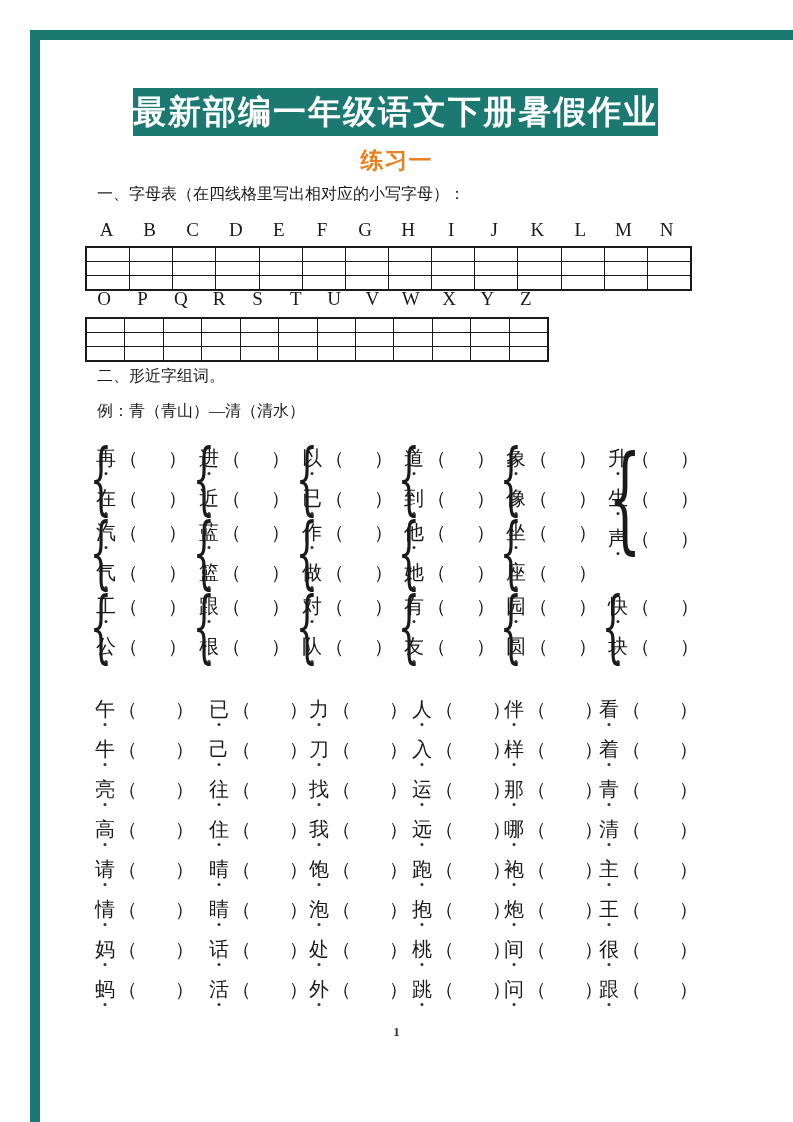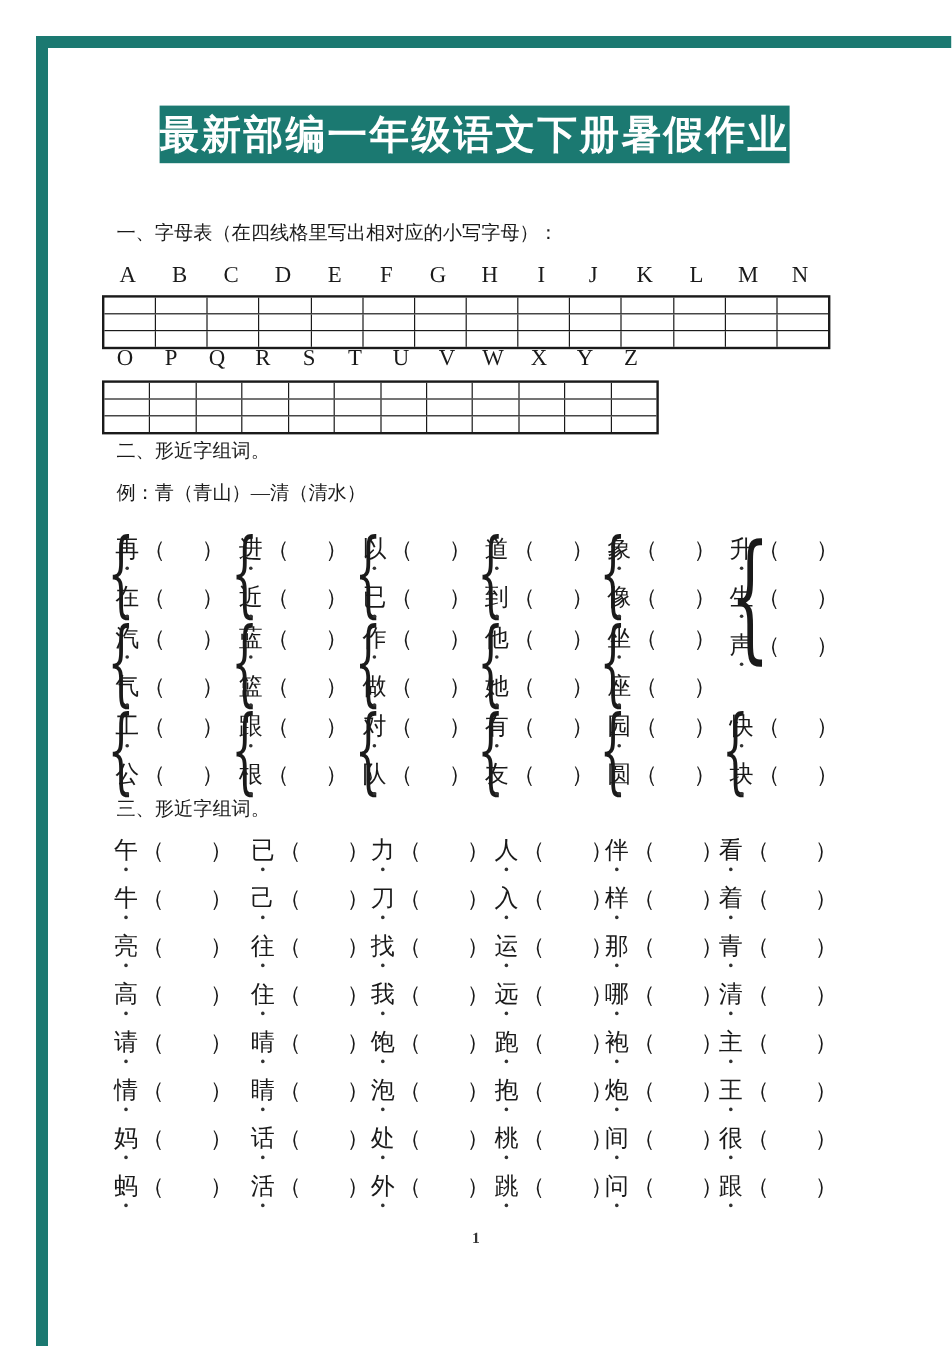--- a/index.html
+++ b/index.html
@@ -61,20 +61,21 @@
   }
 </style>
 </head>
 <body>
 
 <div class="page">
   <div class="frame-top"></div>
   <div class="frame-left"></div>
 
   <div class="title-banner">最新部编一年级语文下册暑假作业</div>
+  <div class="subtitle">练习一</div>
 
   <div class="heading h1">一、字母表（在四线格里写出相对应的小写字母）：</div>
   <div class="letter-row r1">
       <span class="letter">A</span>
       <span class="letter">B</span>
       <span class="letter">C</span>
       <span class="letter">D</span>
       <span class="letter">E</span>
       <span class="letter">F</span>
       <span class="letter">G</span>
@@ -454,21 +455,20 @@
         </div>
         <div class="s2-line">
           <span class="ch">块</span>
           <span class="paren">（</span>
           <span class="blank"></span>
           <span class="paren">）</span>
         </div>
       </div>
     </div>
 
-  <div class="heading h3">三、形近字组词。</div>
   <div id="s3">
       <div class="s3-cell" style="left: 95px; top: 696px;">
         <span class="ch">午</span>
         <span class="paren">（</span>
         <span class="blank"></span>
         <span class="paren">）</span>
       </div>
       <div class="s3-cell" style="left: 209px; top: 696px;">
         <span class="ch">已</span>
         <span class="paren">（</span>

